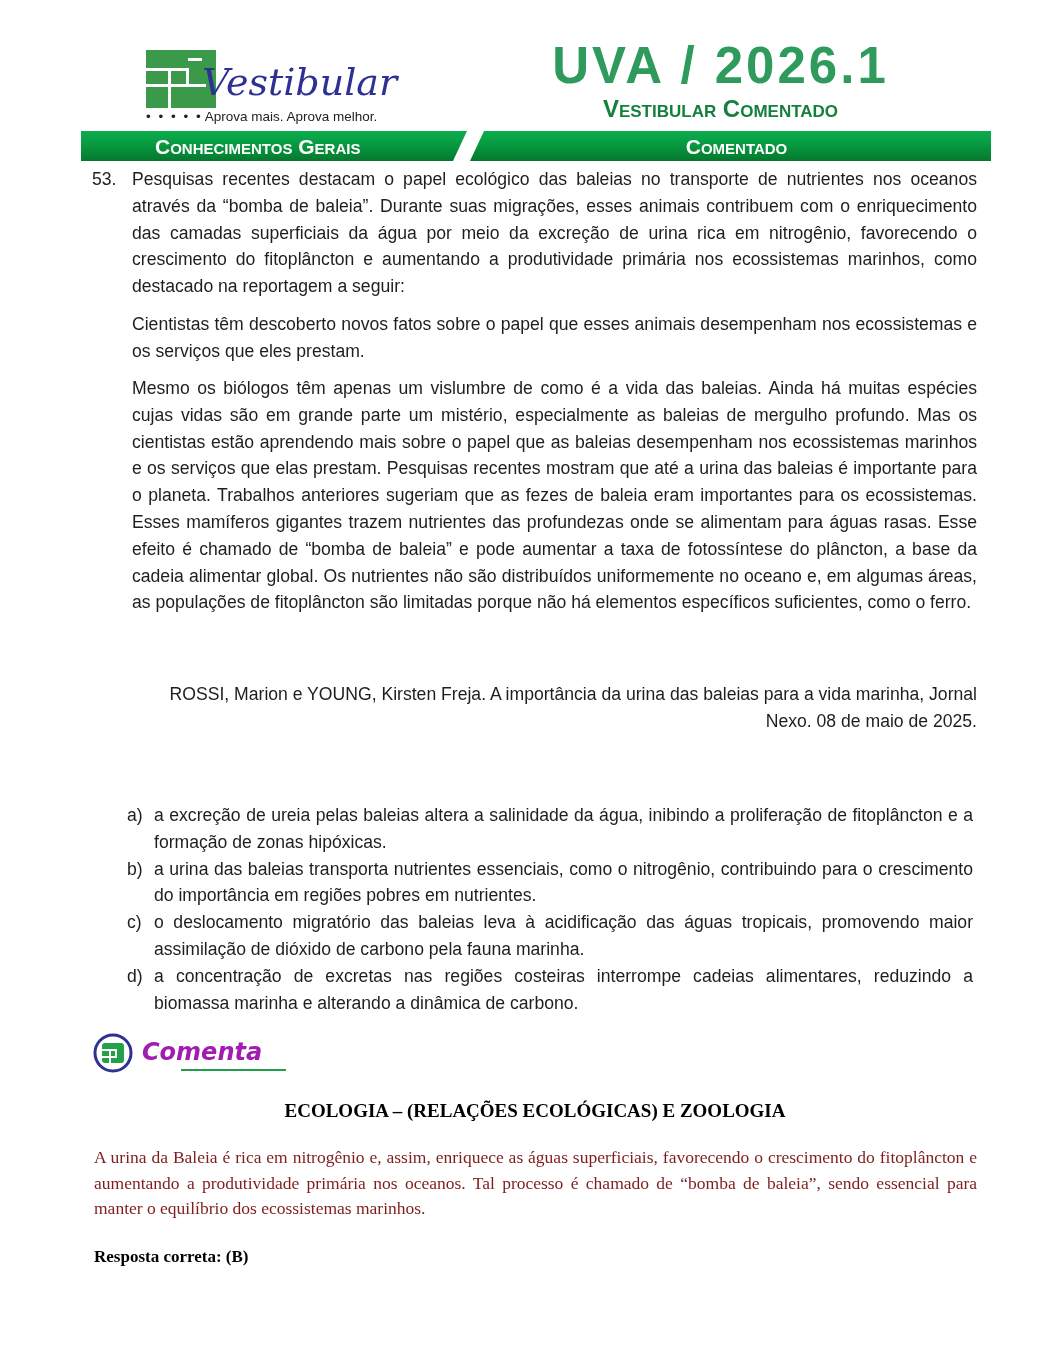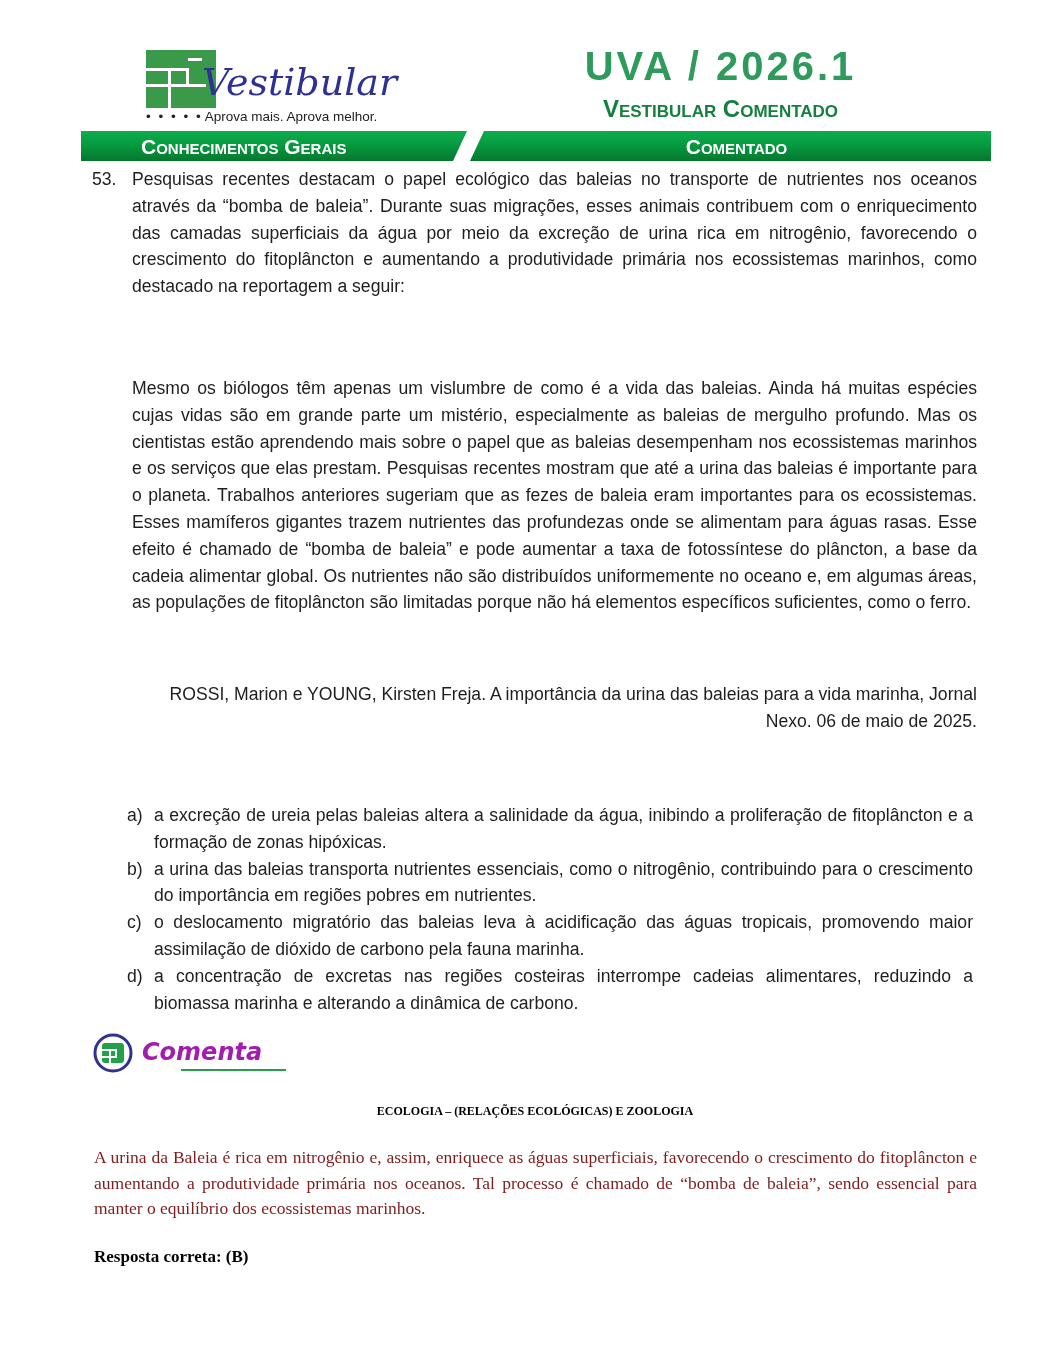--- a/index.html
+++ b/index.html
@@ -6,28 +6,28 @@
   body { width: 1055px; height: 1354px; position: relative; overflow: hidden; }
   .page { position: absolute; left: 0; top: 0; width: 1055px; height: 1354px; margin-left: 8px; }
 
   
   .logo { position: absolute; left: 138px; top: 50px; width: 240px; height: 80px; }
   .logo-mark { position: absolute; left: 0; top: 0; width: 70px; height: 60px; }
   .logo-word { position: absolute; left: 56px; top: 8px; font-family: "DejaVu Serif", serif; font-style: italic; font-size: 38px; color: #2e3192; letter-spacing: 0px; line-height: 48px; }
   .logo-tag { position: absolute; left: 0; top: 59px; font-family: "Liberation Sans", sans-serif; font-size: 13.5px; color: #222; white-space: nowrap; }
   .logo-tag .dots { letter-spacing: 2px; margin-right: 2px; }
 
-  .exam-title { position: absolute; left: 540px; top: 42px; width: 345px; text-align: center; font-family: "Liberation Sans", sans-serif; font-weight: bold; font-size: 40px; color: #2e9a5c; letter-spacing: 3px; line-height: 48px; }
+  .exam-title { position: absolute; left: 540px; top: 42px; width: 345px; text-align: center; font-family: "Liberation Sans", sans-serif; font-weight: bold; font-size: 51px; color: #2e9a5c; letter-spacing: 3px; line-height: 48px; }
   .exam-sub { position: absolute; left: 540px; top: 94px; width: 345px; text-align: center; font-family: "Liberation Sans", sans-serif; font-weight: bold; font-size: 24px; color: #15803d; line-height: 30px; font-variant: small-caps; letter-spacing: 0px; }
 
   .band { position: absolute; top: 131px; height: 30px; background: linear-gradient(to bottom, #0cae4e 0%, #079a40 45%, #05782f 100%); }
   .band-left { left: 73px; width: 386px; clip-path: polygon(0 0, 100% 0, calc(100% - 14px) 100%, 0 100%); }
   .band-right { left: 462px; width: 521px; clip-path: polygon(14px 0, 100% 0, 100% 100%, 0 100%); }
   .band-label { position: absolute; top: 0; font-family: "Liberation Sans", sans-serif; font-weight: bold; font-size: 21px; color: #ffffff; line-height: 31px; font-variant: small-caps; white-space: nowrap; }
-  .band-left .band-label { left: 60px; }
+  .band-left .band-label { left: 74px; }
   .band-right .band-label { left: 0; width: 521px; text-align: center; padding-left: 6px; }
 
   
   .q { position: absolute; font-family: "Liberation Sans", sans-serif; font-size: 17.6px; line-height: 26.8px; color: #1e1e1e; text-align: justify; }
   .q-num { position: absolute; left: 84px; top: 166px; font-family: "Liberation Sans", sans-serif; font-size: 17.6px; line-height: 26.8px; color: #1e1e1e; }
   .q-stem { left: 124px; top: 166px; width: 845px; }
   .quote1 { left: 124px; top: 311px; width: 845px; }
   .quote2 { left: 124px; top: 375px; width: 845px; }
   .citation { left: 124px; top: 681px; width: 845px; text-align: right; }
   .prompt { left: 119px; top: 738px; width: 846px; }
@@ -35,21 +35,21 @@
   .options { position: absolute; left: 119px; top: 802px; width: 846px; margin: 0; padding: 0; list-style: none; }
   .option { position: relative; font-family: "Liberation Sans", sans-serif; font-size: 17.6px; line-height: 26.8px; color: #1e1e1e; padding-left: 27px; text-align: justify; }
   .option-letter { position: absolute; left: 0; top: 0; }
 
   
   .comenta { position: absolute; left: 85px; top: 1033px; width: 200px; height: 48px; }
   .comenta-circle { position: absolute; left: 0; top: 0; width: 40px; height: 40px; }
   .comenta-word { position: absolute; left: 49px; top: 4px; font-family: "DejaVu Sans", sans-serif; font-weight: bold; font-style: italic; font-size: 24px; color: #a21caf; line-height: 30px; }
   .comenta-line { position: absolute; left: 88px; top: 36px; width: 105px; height: 2px; background: #22a04a; }
 
-  .topic { position: absolute; left: 84px; top: 1099px; width: 886px; text-align: center; font-family: "Liberation Serif", serif; font-weight: bold; font-size: 12px; line-height: 24px; color: #000; }
+  .topic { position: absolute; left: 84px; top: 1099px; width: 886px; text-align: center; font-family: "Liberation Serif", serif; font-weight: bold; font-size: 19px; line-height: 24px; color: #000; }
   .explain { position: absolute; left: 86px; top: 1145px; width: 883px; font-family: "Liberation Serif", serif; font-size: 17.5px; line-height: 25.5px; color: #7f1d1d; text-align: justify; }
   .answer { position: absolute; left: 86px; top: 1245px; font-family: "Liberation Serif", serif; font-weight: bold; font-size: 17px; line-height: 24px; color: #000; }
 </style>
 </head>
 <body>
 
 <div class="page">
 
   <div class="logo">
     <svg class="logo-mark" viewBox="0 0 70 60" width="70" height="60">
@@ -73,22 +73,23 @@
 
   <div class="band band-left">
     <span class="band-label">Conhecimentos Gerais</span>
   </div>
   <div class="band band-right">
     <span class="band-label">Comentado</span>
   </div>
 
   <div class="q-num">53.</div>
   <div class="q q-stem">Pesquisas recentes destacam o papel ecológico das baleias no transporte de nutrientes nos oceanos através da “bomba de baleia”. Durante suas migrações, esses animais contribuem com o enriquecimento das camadas superficiais da água por meio da excreção de urina rica em nitrogênio, favorecendo o crescimento do fitoplâncton e aumentando a produtividade primária nos ecossistemas marinhos, como destacado na reportagem a seguir:</div>
+  <div class="q quote1">Cientistas têm descoberto novos fatos sobre o papel que esses animais desempenham nos ecossistemas e os serviços que eles prestam.</div>
   <div class="q quote2">Mesmo os biólogos têm apenas um vislumbre de como é a vida das baleias. Ainda há muitas espécies cujas vidas são em grande parte um mistério, especialmente as baleias de mergulho profundo. Mas os cientistas estão aprendendo mais sobre o papel que as baleias desempenham nos ecossistemas marinhos e os serviços que elas prestam. Pesquisas recentes mostram que até a urina das baleias é importante para o planeta. Trabalhos anteriores sugeriam que as fezes de baleia eram importantes para os ecossistemas. Esses mamíferos gigantes trazem nutrientes das profundezas onde se alimentam para águas rasas. Esse efeito é chamado de “bomba de baleia” e pode aumentar a taxa de fotossíntese do plâncton, a base da cadeia alimentar global. Os nutrientes não são distribuídos uniformemente no oceano e, em algumas áreas, as populações de fitoplâncton são limitadas porque não há elementos específicos suficientes, como o ferro.</div>
-  <div class="q citation">ROSSI, Marion e YOUNG, Kirsten Freja. A importância da urina das baleias para a vida marinha, Jornal Nexo. 06 de maio de 2025.</div>
+  <div class="q citation">ROSSI, Marion e YOUNG, Kirsten Freja. A importância da urina das baleias para a vida marinha, Jornal Nexo. 08 de maio de 2025.</div>
 
   <ul class="options">
     <li class="option">
       <span class="option-letter">a)</span>
       <span>a excreção de ureia pelas baleias altera a salinidade da água, inibindo a proliferação de fitoplâncton e a formação de zonas hipóxicas.</span>
     </li>
     <li class="option">
       <span class="option-letter">b)</span>
       <span>a urina das baleias transporta nutrientes essenciais, como o nitrogênio, contribuindo para o crescimento do importância em regiões pobres em nutrientes.</span>
     </li>

